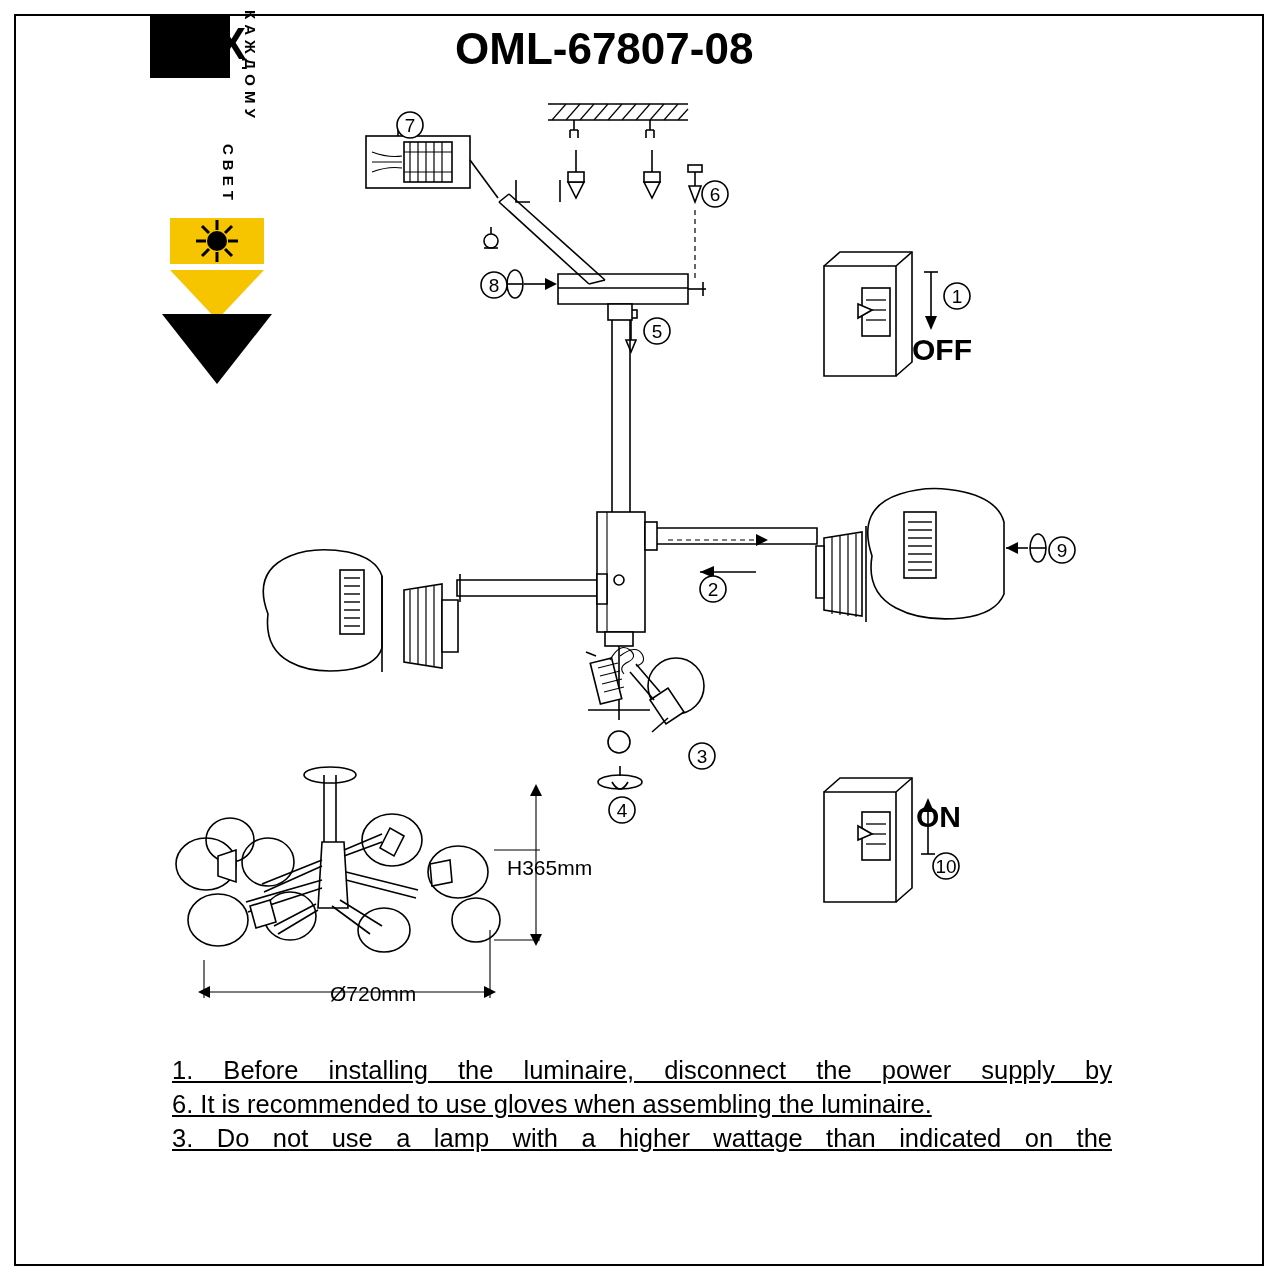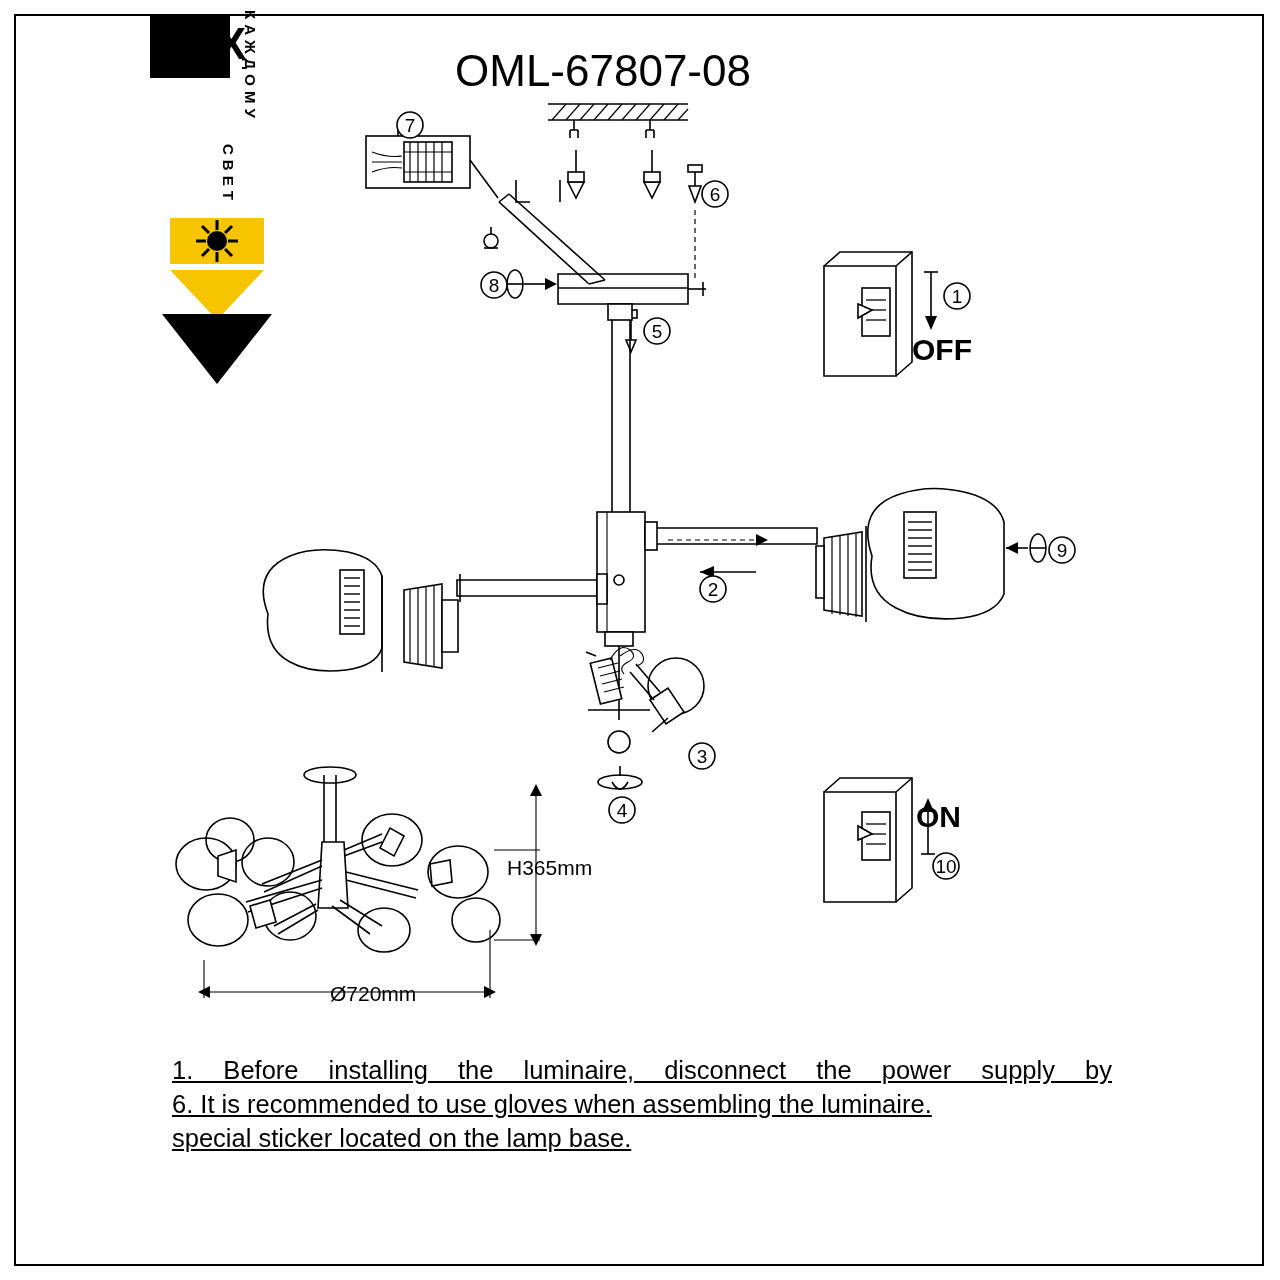--- a/index.html
+++ b/index.html
@@ -81,23 +81,23 @@
     left: 10px;
     top: 200px;
     width: 120px;
     height: 180px;
   }
 
   
   .title {
     position: absolute;
     left: 455px;
-    top: 46px;
+    top: 24px;
     font-size: 44px;
-    font-weight: normal;
+    font-weight: bold;
     letter-spacing: 0px;
   }
 
   
   .dim-h {
     position: absolute;
     left: 507px;
     top: 856px;
     font-size: 21px;
     text-align: center;
@@ -520,16 +520,16 @@
   </svg>
 
   <div class="lbl-off">OFF</div>
   <div class="lbl-on">ON</div>
   <div class="dim-h">H365mm</div>
   <div class="dim-d">Ø720mm</div>
 
   <div class="instructions">
     <p class="just">1. Before installing the luminaire, disconnect the power supply by</p>
     <p>6. It is recommended to use gloves when assembling the luminaire.</p>
-    <p>special sticker located on the lamp base.</p>
+    <p class="just">3. Do not use a lamp with a higher wattage than indicated on the</p>
   </div>
 
 </div>
 
 </body></html>

